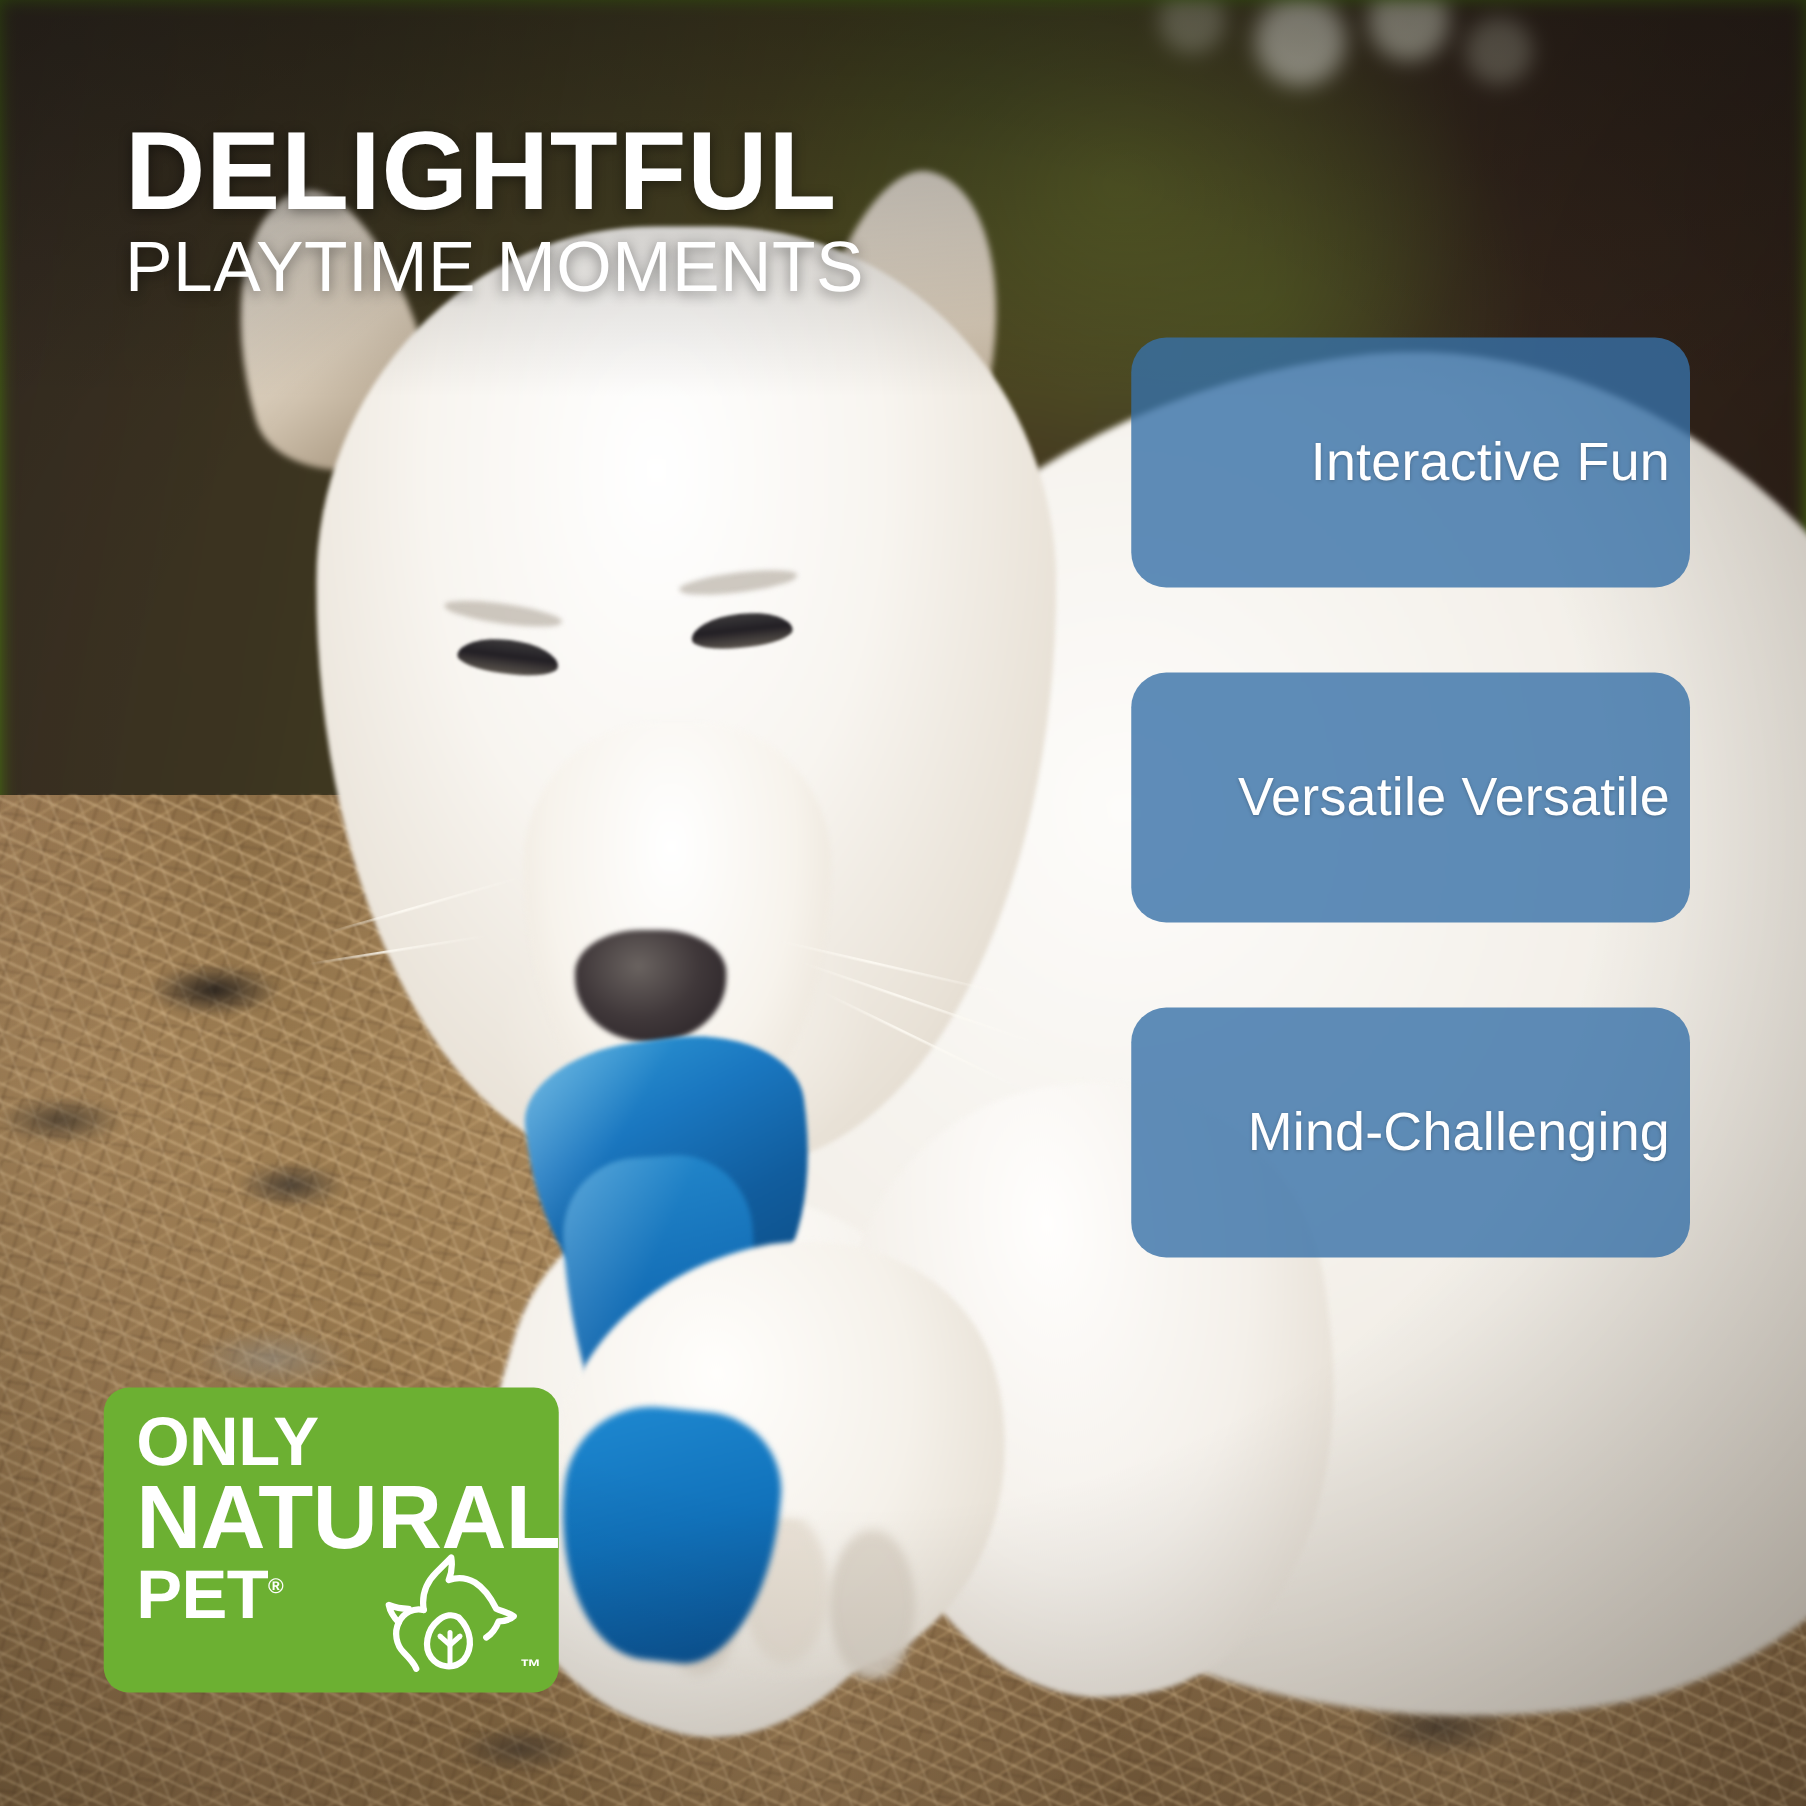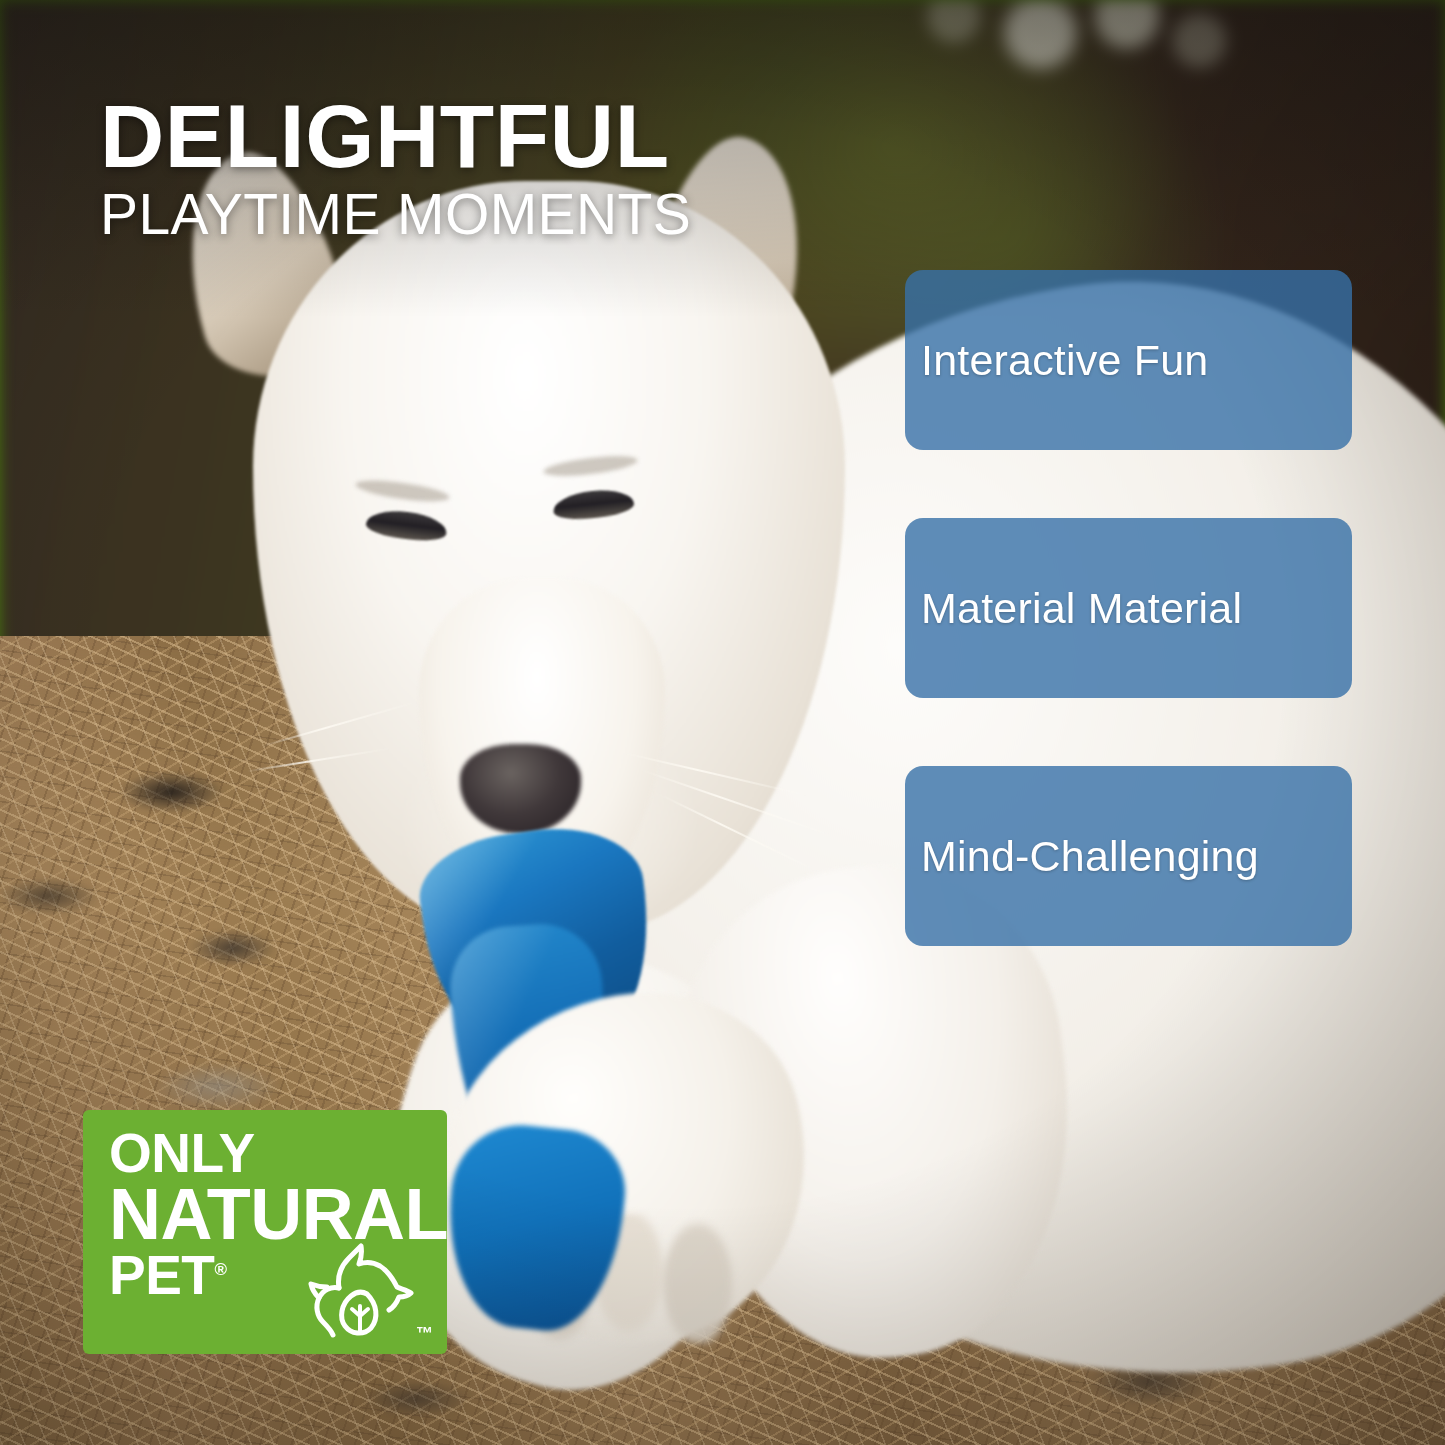--- a/index.html
+++ b/index.html
@@ -267,27 +267,27 @@
   
   .badges {
     position: absolute;
     left: 905px;
     top: 270px;
     width: 447px;
     z-index: 6;
   }
   .badge {
     width: 447px;
-    height: 180px;
+    height: 200px;
     margin-bottom: 68px;
-    border-radius: 18px;
+    border-radius: 28px;
     background: rgba(55,112,168,0.80);
     display: flex;
     align-items: center;
-    justify-content: flex-start;
+    justify-content: flex-end;
     box-sizing: border-box;
     padding: 0 16px;
   }
   .badge:last-child { margin-bottom: 0; }
   .badge-label {
     color: #ffffff;
     font-size: 43px;
     font-weight: 400;
     letter-spacing: 0.2px;
     text-align: center;
@@ -295,21 +295,21 @@
     text-shadow: 0 1px 3px rgba(0,0,0,0.25);
   }
 
   
   .logo {
     position: absolute;
     left: 83px;
     top: 1110px;
     width: 364px;
     height: 244px;
-    border-radius: 6px;
+    border-radius: 20px;
     background: #6cb032;
     z-index: 6;
     overflow: hidden;
   }
   .logo-text {
     position: absolute;
     left: 26px;
     top: 17px;
     color: #ffffff;
     font-weight: 700;
@@ -387,21 +387,21 @@
   <div class="headline">
     <div class="headline-l1">DELIGHTFUL</div>
     <div class="headline-l2">PLAYTIME MOMENTS</div>
   </div>
 
   <div class="badges">
     <div class="badge">
       <span class="badge-label">Interactive Fun</span>
     </div>
     <div class="badge">
-      <span class="badge-label">Material Material</span>
+      <span class="badge-label">Versatile Versatile</span>
     </div>
     <div class="badge">
       <span class="badge-label">Mind-Challenging</span>
     </div>
   </div>
 
   <div class="logo">
     <div class="logo-text">
       <div class="logo-l1">ONLY</div>
       <div class="logo-l2">NATURAL</div>

